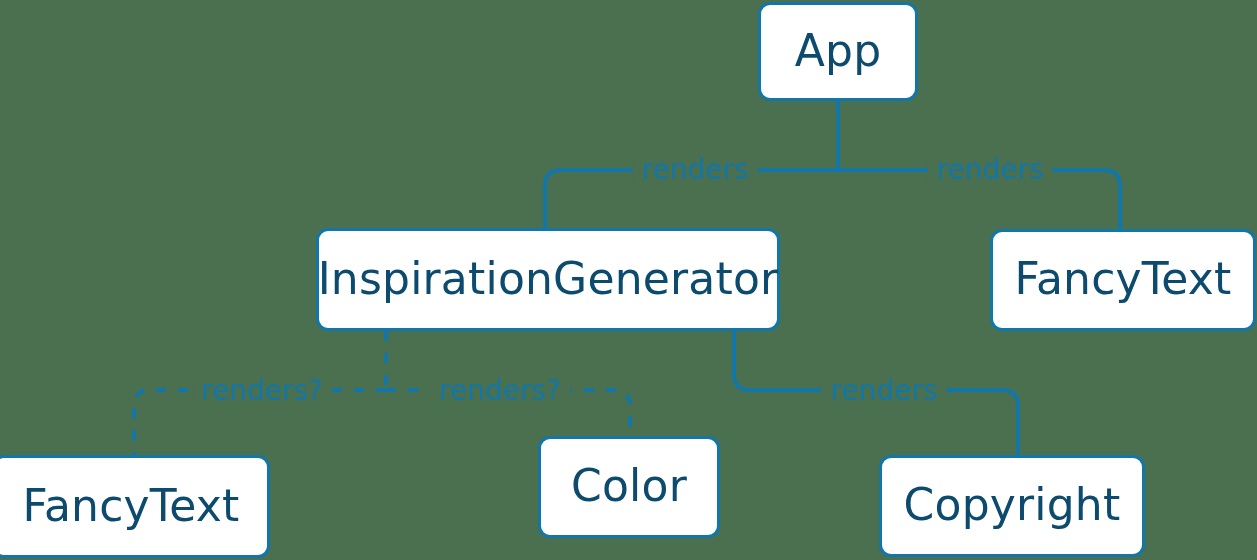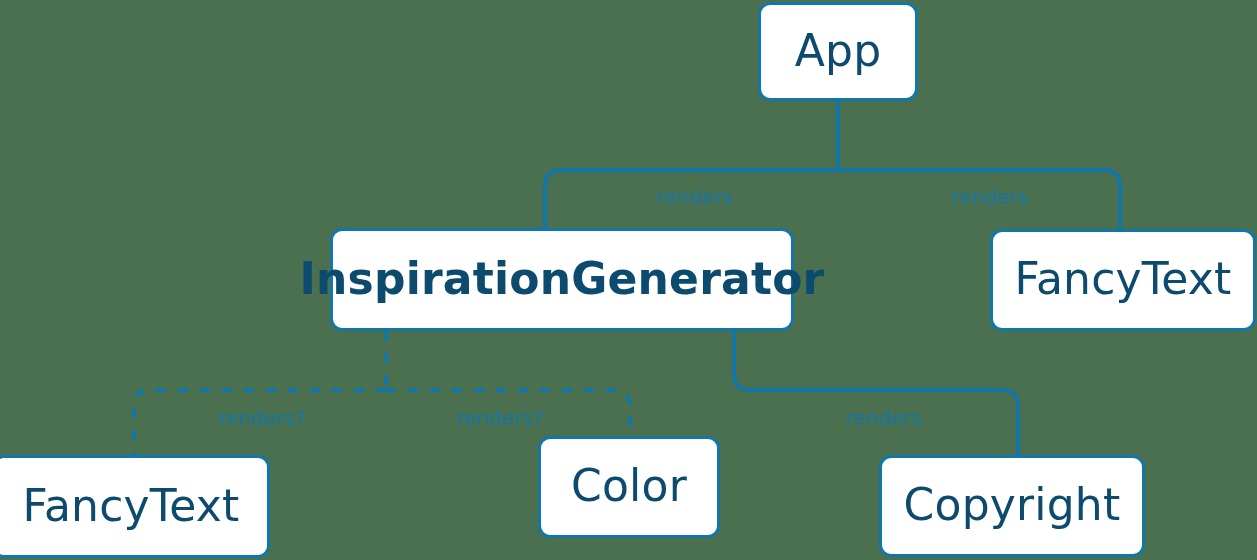--- a/index.html
+++ b/index.html
@@ -42,28 +42,27 @@
     white-space: nowrap;
   }
   .node-label {
     line-height: 1;
     padding-bottom: 2px;
   }
   .edge-label {
     position: absolute;
     color: #1277a8;
     font-family: "DejaVu Sans", sans-serif;
-    font-size: 20px;
+    font-size: 28px;
     font-weight: 400;
     background: #4a7050;
     padding: 0 9px;
     line-height: 1;
     white-space: nowrap;
     transform: translate(-50%, -50%);
-    margin-top: 27px;
   }
 </style>
 </head>
 <body>
 
 <div id="diagram">
 
   <svg id="edge-layer" viewBox="0 0 1257 560">
 
     <path d="M 838 100 L 838 170" fill="none" stroke="#1277a8" stroke-width="4" stroke-linecap="butt"></path>
@@ -84,21 +83,21 @@
   <div class="edge-label" style="left:695px; top:170px;">renders</div>
   <div class="edge-label" style="left:990px; top:170px;">renders</div>
   <div class="edge-label" style="left:262px; top:391px;">renders?</div>
   <div class="edge-label" style="left:500px; top:391px;">renders?</div>
   <div class="edge-label" style="left:884px; top:391px;">renders</div>
 
   <div class="node" style="left:758px; top:2px; width:160px; height:99px;">
     <span class="node-label">App</span>
   </div>
 
-  <div class="node" style="left:330px; top:228px; width:464px; height:103px;font-weight:bold;">
+  <div class="node" style="left:316px; top:228px; width:464px; height:103px;">
     <span class="node-label">InspirationGenerator</span>
   </div>
 
   <div class="node" style="left:990px; top:229px; width:266px; height:102px;">
     <span class="node-label">FancyText</span>
   </div>
 
   <div class="node" style="left:-8px; top:455px; width:278px; height:103px;">
     <span class="node-label">FancyText</span>
   </div>

